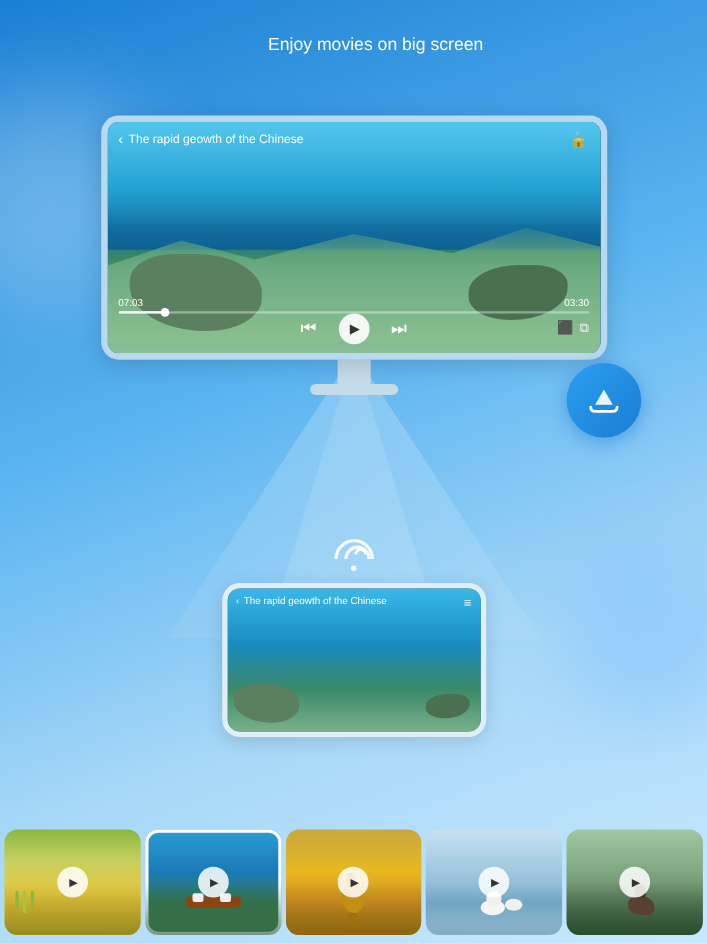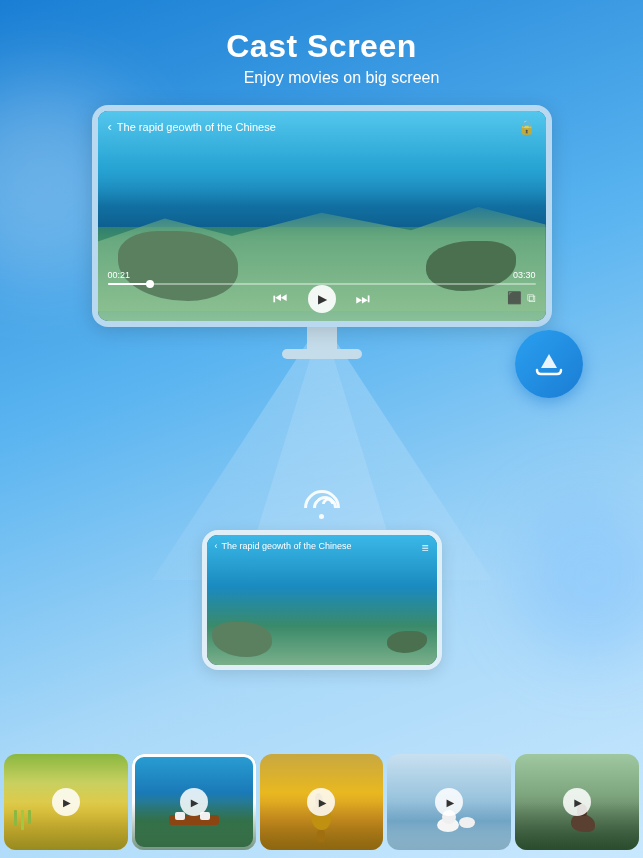--- a/index.html
+++ b/index.html
@@ -429,21 +429,20 @@
     .thumb-4 .thumb-detail { background: linear-gradient(0deg, #4080a0 0%, transparent 100%); }
     .thumb-5 .thumb-detail { background: linear-gradient(0deg, #204020 0%, transparent 100%); }
   </style>
 </head>
 <body>
 
 <div class="bg-blob-left"></div>
 <div class="bg-blob-right"></div>
 
 <div class="header">
-  <div class="header-title">Cast Screen</div>
   <div class="header-subtitle">Enjoy movies on big screen</div>
 </div>
 
 <div class="tv-section">
   <div class="tv-frame">
     <div class="tv-screen">
       <div class="ocean-scene">
         <div class="ocean-water-top"></div>
         <div class="ocean-water-overlay"></div>
         <div class="ocean-coast"></div>
@@ -453,21 +452,21 @@
 
       <div class="tv-back-bar">
         <span class="tv-back-arrow">‹</span>
         <span>The rapid geowth of the Chinese</span>
       </div>
 
       <div class="tv-lock">🔒</div>
 
       <div class="tv-progress-bar">
         <div class="tv-time-row">
-          <span>00:21</span>
+          <span>07:03</span>
           <span>03:30</span>
         </div>
         <div class="progress-track">
           <div class="progress-fill">
             <div class="progress-thumb"></div>
           </div>
         </div>
       </div>
 
       <div class="tv-controls">

